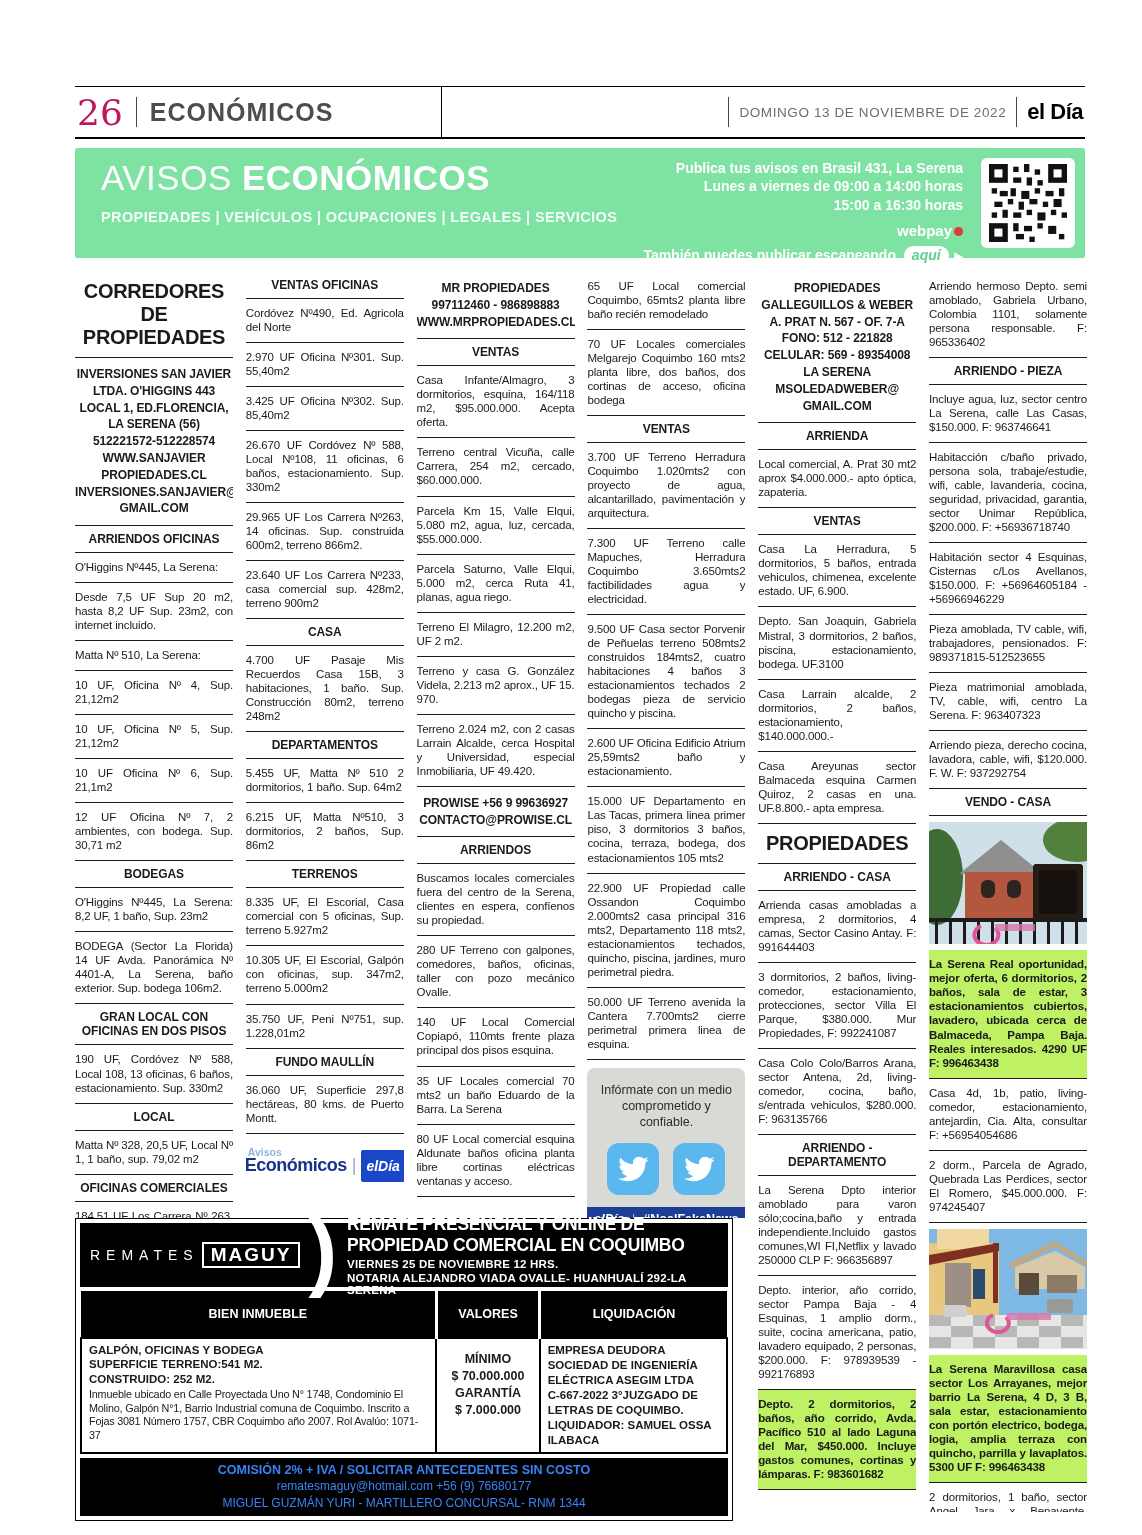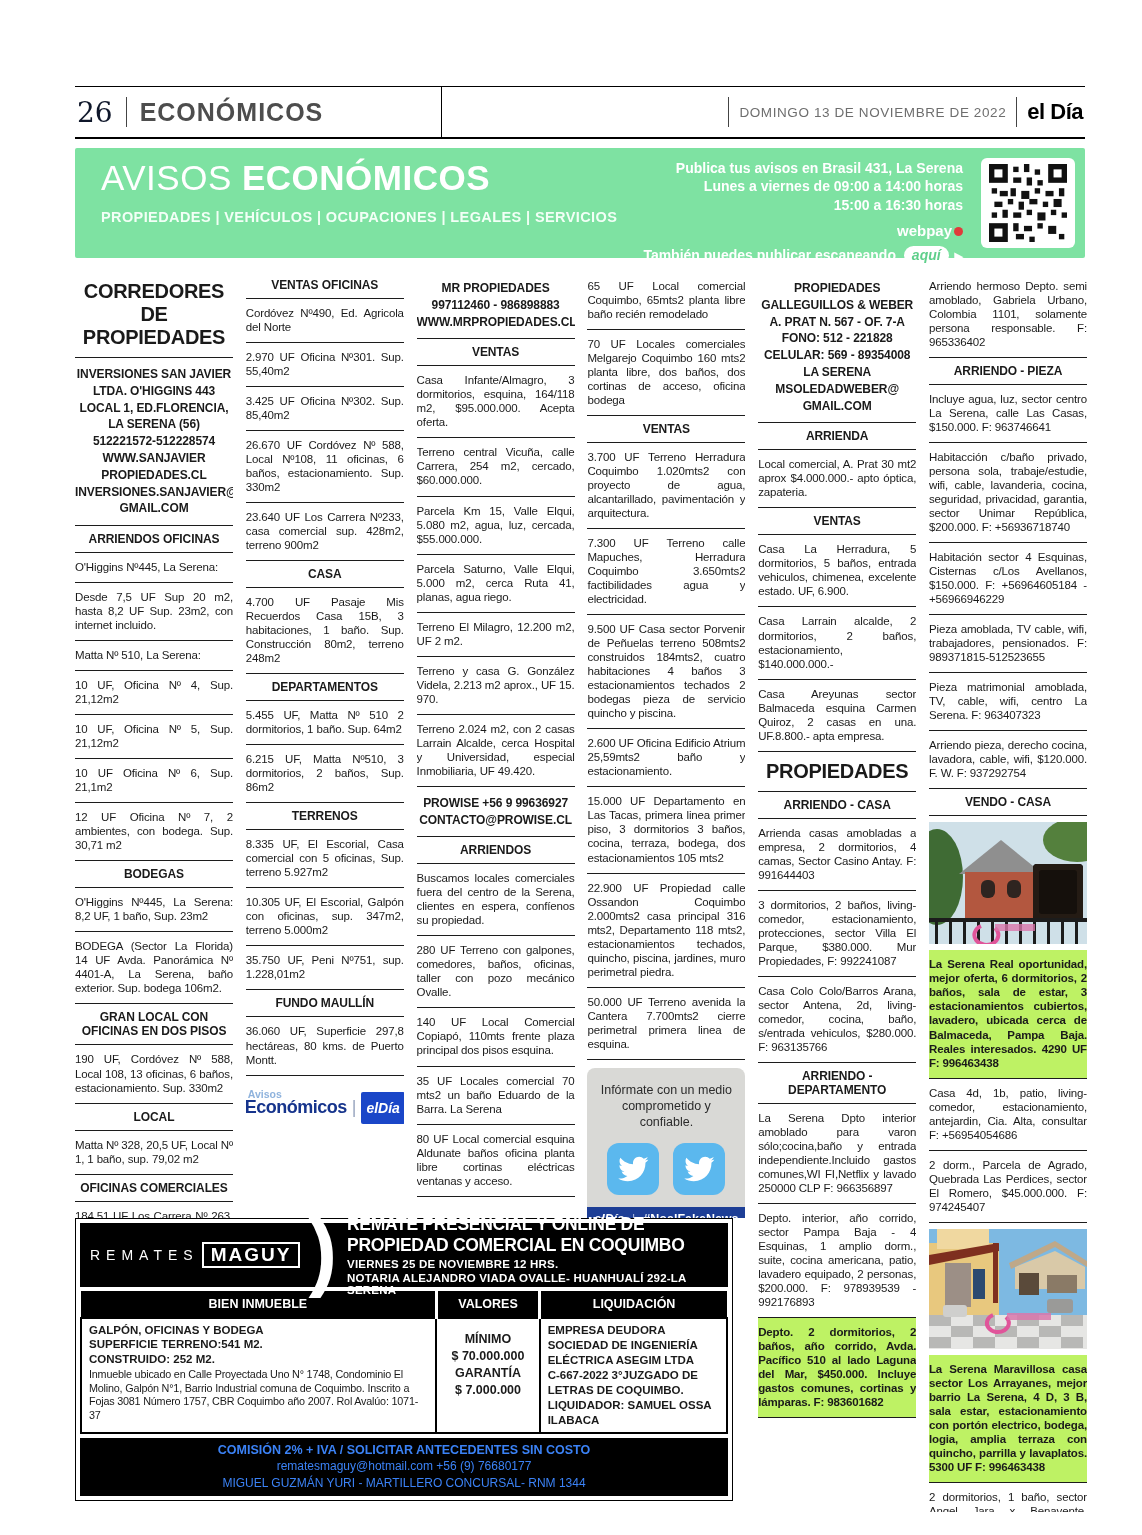--- a/index.html
+++ b/index.html
@@ -3,21 +3,21 @@
 <meta charset="utf-8">
 <style>
   html,body{margin:0;padding:0;background:#ffffff;}
   .page{position:relative;width:1142px;height:1535px;background:#fff;overflow:hidden;
         font-family:"Liberation Sans",sans-serif;color:#1a1a1a;}
 
   
   .hdr{position:absolute;left:75px;top:86px;width:1010px;height:50px;
        border-top:1.5px solid #000;border-bottom:2.5px solid #000;}
   .hdr-left{position:absolute;left:2px;top:0;height:100%;display:flex;align-items:center;gap:13px;}
-  .pagenum{font-family:"DejaVu Serif",serif;font-size:28px;color:#0f172a;}
+  .pagenum{font-family:"DejaVu Serif",serif;font-size:36px;color:#be185d;}
   .hdr-vline{width:1px;height:30px;background:#444;}
   .section-title{font-size:25px;font-weight:bold;color:#4d4d4d;letter-spacing:1px;}
   .hdr-div{position:absolute;left:366px;top:0;width:1px;height:100%;background:#000;}
   .hdr-right{position:absolute;right:2px;top:0;height:100%;display:flex;align-items:center;gap:10px;}
   .hdr-date{font-size:13.5px;color:#6e6e6e;letter-spacing:0.6px;}
   .brand{font-size:22px;font-weight:800;color:#000;letter-spacing:-0.5px;}
 
   
   .banner{position:absolute;left:75px;top:148px;width:1010px;height:110px;background:#7ee2a2;border-radius:2px;}
   .banner-left{position:absolute;left:26px;top:12px;color:#fff;}
@@ -74,21 +74,21 @@
            border:1.5px solid #000;padding:4px;background:#fff;}
   .rm-top{background:#000;color:#fff;height:64px;display:flex;align-items:center;gap:8px;padding:0 10px;}
   .rm-logo{display:flex;align-items:center;gap:3px;min-width:112px;}
   .rm-logo-top{letter-spacing:6px;font-size:14px;font-weight:400;}
   .rm-logo-bottom{font-weight:800;font-size:19px;border:2.5px solid #fff;padding:0 7px;letter-spacing:2px;}
   .rm-paren{font-size:86px;font-weight:bold;line-height:58px;color:#fff;transform:translateY(-5px);}
   .rm-head{flex:1;padding-left:2px;}
   .rm-title{font-weight:800;font-size:17.5px;letter-spacing:-0.3px;}
   .rm-sub{font-size:11.5px;font-weight:bold;margin-top:2px;letter-spacing:0.2px;}
   .rm-table{width:100%;border-collapse:collapse;margin-top:4px;}
-  .rm-table th{background:#000;color:#fff;font-size:12.5px;padding:6px 2px;border-left:3px solid #fff;}
+  .rm-table th{background:#000;color:#fff;font-size:12.5px;padding:16px 2px;border-left:3px solid #fff;}
   .rm-table th:first-child{border-left:none;}
   .rm-table td{border:2px solid #000;vertical-align:top;padding:4px 7px;background:#fff;}
   .td-bien{width:55%;}
   .td-val{width:16%;}
   .td-liq{width:29%;}
   .rm-bien-b{font-weight:bold;font-size:11.5px;line-height:1.25;}
   .rm-bien-t{font-size:10.8px;line-height:1.25;margin-top:2px;letter-spacing:-0.2px;}
   .rm-val{text-align:center;font-weight:bold;font-size:12.5px;line-height:1.35;padding-top:8px;}
   .rm-liq div{font-weight:bold;font-size:11.5px;line-height:1.3;}
   .rm-foot{background:#000;color:#3b82f6;text-align:center;margin-top:4px;padding:4px 0 5px;font-size:12px;line-height:1.35;}
@@ -207,20 +207,21 @@
         <div class="blk ad">Matta Nº 328, 20,5 UF,   Local Nº 1, 1 baño, sup. 79,02 m2</div>
         <div class="blk h2">OFICINAS COMERCIALES</div>
         <div class="blk ad">184,51 UF Los Carrera Nº 263, 14 oficinas, 5 baños. Superficie construida 600m2, terreno 866m2.</div>
       </div>
       <div class="col col-short" style="left: 170.8px;">
         <div class="blk h2">VENTAS OFICINAS</div>
         <div class="blk ad">Cordóvez Nº490, Ed. Agricola del Norte</div>
         <div class="blk ad">2.970 UF Oficina Nº301. Sup. 55,40m2</div>
         <div class="blk ad">3.425 UF Oficina Nº302. Sup. 85,40m2</div>
         <div class="blk ad">26.670 UF Cordóvez Nº 588, Local Nº108, 11 oficinas, 6 baños, estacionamiento. Sup. 330m2</div>
+        <div class="blk ad">29.965 UF Los Carrera Nº263, 14 oficinas. Sup. construida 600m2, terreno 866m2.</div>
         <div class="blk ad">23.640 UF Los Carrera Nº233, casa comercial sup. 428m2, terreno 900m2</div>
         <div class="blk h2">CASA</div>
         <div class="blk ad">4.700 UF Pasaje Mis Recuerdos Casa 15B, 3 habitaciones, 1 baño. Sup. Construcción 80m2, terreno 248m2</div>
         <div class="blk h2">DEPARTAMENTOS</div>
         <div class="blk ad">5.455 UF, Matta Nº 510 2 dormitorios, 1 baño. Sup. 64m2</div>
         <div class="blk ad">6.215 UF, Matta Nº510, 3 dormitorios, 2 baños, Sup. 86m2</div>
         <div class="blk h2">TERRENOS</div>
         <div class="blk ad">8.335 UF, El Escorial, Casa comercial con 5 oficinas, Sup. terreno 5.927m2</div>
         <div class="blk ad">10.305 UF, El Escorial, Galpón con oficinas, sup. 347m2, terreno 5.000m2</div>
         <div class="blk ad">35.750 UF, Peni Nº751, sup. 1.228,01m2</div>
@@ -281,20 +282,21 @@
             <span>#NoalFakeNews</span>
           </div>
         </div>
       </div>
       <div class="col" style="left: 683.2px;">
         <div class="blk agency">PROPIEDADES GALLEGUILLOS &amp; WEBER A. PRAT N. 567 - OF. 7-A FONO: 512 - 221828 CELULAR: 569 - 89354008 LA SERENA MSOLEDADWEBER@ GMAIL.COM</div>
         <div class="blk h2">ARRIENDA</div>
         <div class="blk ad">Local comercial,  A. Prat 30 mt2 aprox $4.000.000.- apto óptica, zapateria.</div>
         <div class="blk h2">VENTAS</div>
         <div class="blk ad">Casa La Herradura, 5 dormitorios, 5 baños,  entrada vehiculos, chimenea, excelente estado. UF, 6.900.</div>
+        <div class="blk ad">Depto. San Joaquin, Gabriela Mistral, 3 dormitorios, 2 baños, piscina, estacionamiento, bodega. UF.3100</div>
         <div class="blk ad">Casa Larrain alcalde,  2 dormitorios, 2 baños, estacionamiento, $140.000.000.-</div>
         <div class="blk ad">Casa Areyunas sector Balmaceda esquina Carmen Quiroz, 2 casas en una. UF.8.800.- apta empresa.</div>
         <div class="blk bighead">
           <div>PROPIEDADES</div>
         </div>
         <div class="blk h2">ARRIENDO - CASA</div>
         <div class="blk ad">Arrienda casas amobladas a empresa, 2 dormitorios, 4 camas, Sector Casino Antay.  F: 991644403</div>
         <div class="blk ad">3 dormitorios, 2 baños, living-comedor, estacionamiento, protecciones, sector Villa El Parque, $380.000. Mur Propiedades,  F: 992241087</div>
         <div class="blk ad">Casa Colo Colo/Barros Arana, sector Antena, 2d, living-comedor, cocina, baño, s/entrada vehiculos, $280.000.  F: 963135766</div>
         <div class="blk h2">ARRIENDO - DEPARTAMENTO</div>

